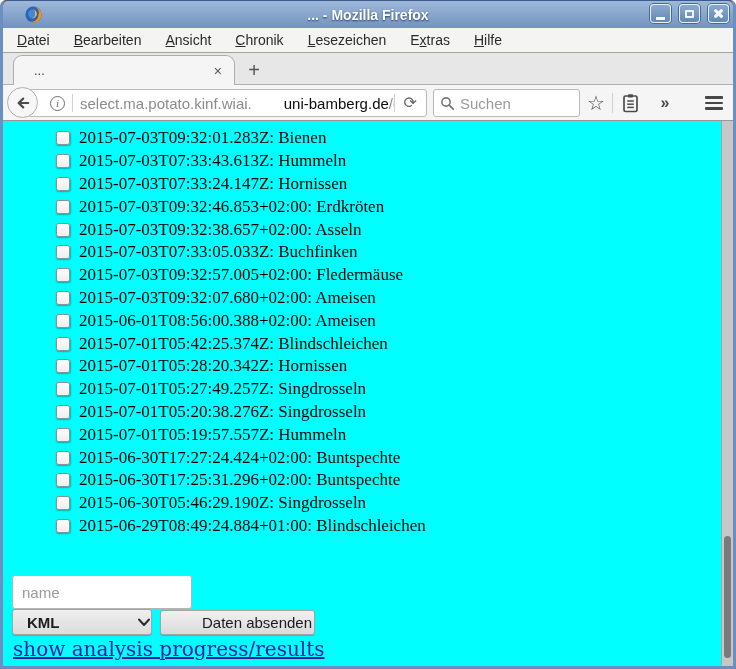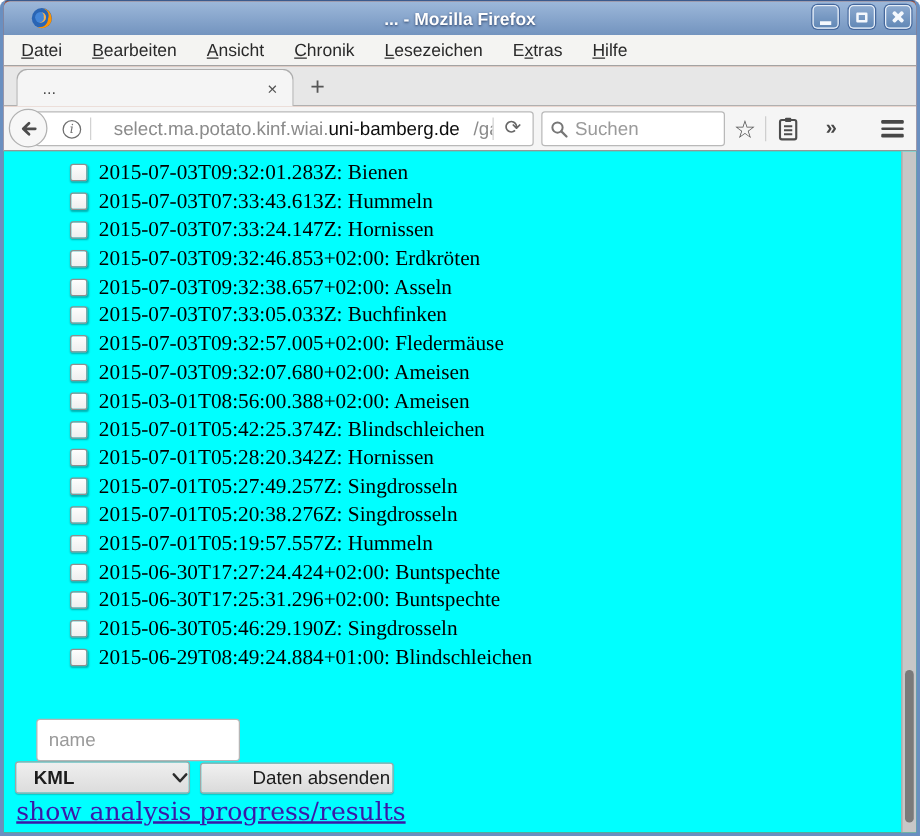--- a/index.html
+++ b/index.html
@@ -91,22 +91,22 @@
     display: flex; align-items: center; padding-left: 16px; overflow: hidden;
   }
   .info-icon {
     flex: none; width: 15px; height: 15px; border-radius: 50%;
     border: 1px solid #6f6f6f; color: #6f6f6f;
     font-family: "DejaVu Serif", serif; font-size: 10px; font-style: italic;
     display: flex; align-items: center; justify-content: center; margin: 0 7px 0 5px;
   }
   .url-sep { width: 1px; height: 18px; background: #d2d2d2; flex: none; }
   .url-text { margin-left: 7px; font-size: 15px; white-space: nowrap; overflow: hidden; }
-  .url-gray { color: #8b8b8b; margin-left: 11px; }
-  .url-domain { color: #0c0c0c; }
+  .url-gray { color: #8b8b8b; }
+  .url-domain { color: #0c0c0c; margin-left: 32px; }
   .reload-wrap { margin-left: auto; display: flex; align-items: center; flex: none; }
   .reload-glyph { font-size: 16px; color: #676767; padding: 0 9px 0 9px; line-height: 1; }
   .searchbox {
     position: absolute; left: 430px; top: 4px; width: 147px; height: 28px;
     background: #ffffff; border: 1px solid #b9b9b9; border-radius: 3px;
     display: flex; align-items: center; padding: 0 6px;
   }
   .searchbox input {
     border: none; outline: none; width: 100%; font-size: 15px;
     font-family: "Liberation Sans", sans-serif; color: #222; background: transparent;
@@ -132,21 +132,21 @@
     flex: none; width: 14px; height: 14px; border: 1px solid #8f8f8f;
     border-radius: 2.5px; background: linear-gradient(#fdfdfd, #eeeeee);
     box-shadow: 0.5px 1px 1.5px rgba(0,0,0,.3); cursor: default;
   }
   .row-label {
     margin-left: 9px; font-family: Liberation Serif, serif;
     font-size: 17px; color: #000000; white-space: nowrap;
   }
 
   .name-input {
-    position: absolute; left: 26px; top: 454px; width: 163px; height: 30px;
+    position: absolute; left: 9px; top: 454px; width: 180px; height: 30px;
     border: 1px solid #b5b5b5; border-radius: 3px; background: #ffffff;
     font-family: "Liberation Sans", sans-serif; font-size: 15px;
     padding: 16px 9px; color: #222; outline: none;
   }
   .name-input::placeholder { color: #9a9a9a; }
   .select-row { position: absolute; left: 9px; top: 488px; display: flex; gap: 8px; align-items: flex-start; }
   .format-select {
     width: 140px; height: 26px; border: 1px solid #a4a4a4; border-radius: 3px;
     background: linear-gradient(#efefef, #dcdcdc);
     box-shadow: 0 1px 1px rgba(0,0,0,.2);
@@ -317,21 +317,21 @@
           <span class="row-label">2015-07-03T09:32:57.005+02:00: Fledermäuse</span>
         </div>
 
         <div class="row">
           <span class="checkbox"></span>
           <span class="row-label">2015-07-03T09:32:07.680+02:00: Ameisen</span>
         </div>
 
         <div class="row">
           <span class="checkbox"></span>
-          <span class="row-label">2015-03-01T08:56:00.388+02:00: Ameisen</span>
+          <span class="row-label">2015-06-01T08:56:00.388+02:00: Ameisen</span>
         </div>
 
         <div class="row">
           <span class="checkbox"></span>
           <span class="row-label">2015-07-01T05:42:25.374Z: Blindschleichen</span>
         </div>
 
 
         <div class="row">
           <span class="checkbox"></span>

